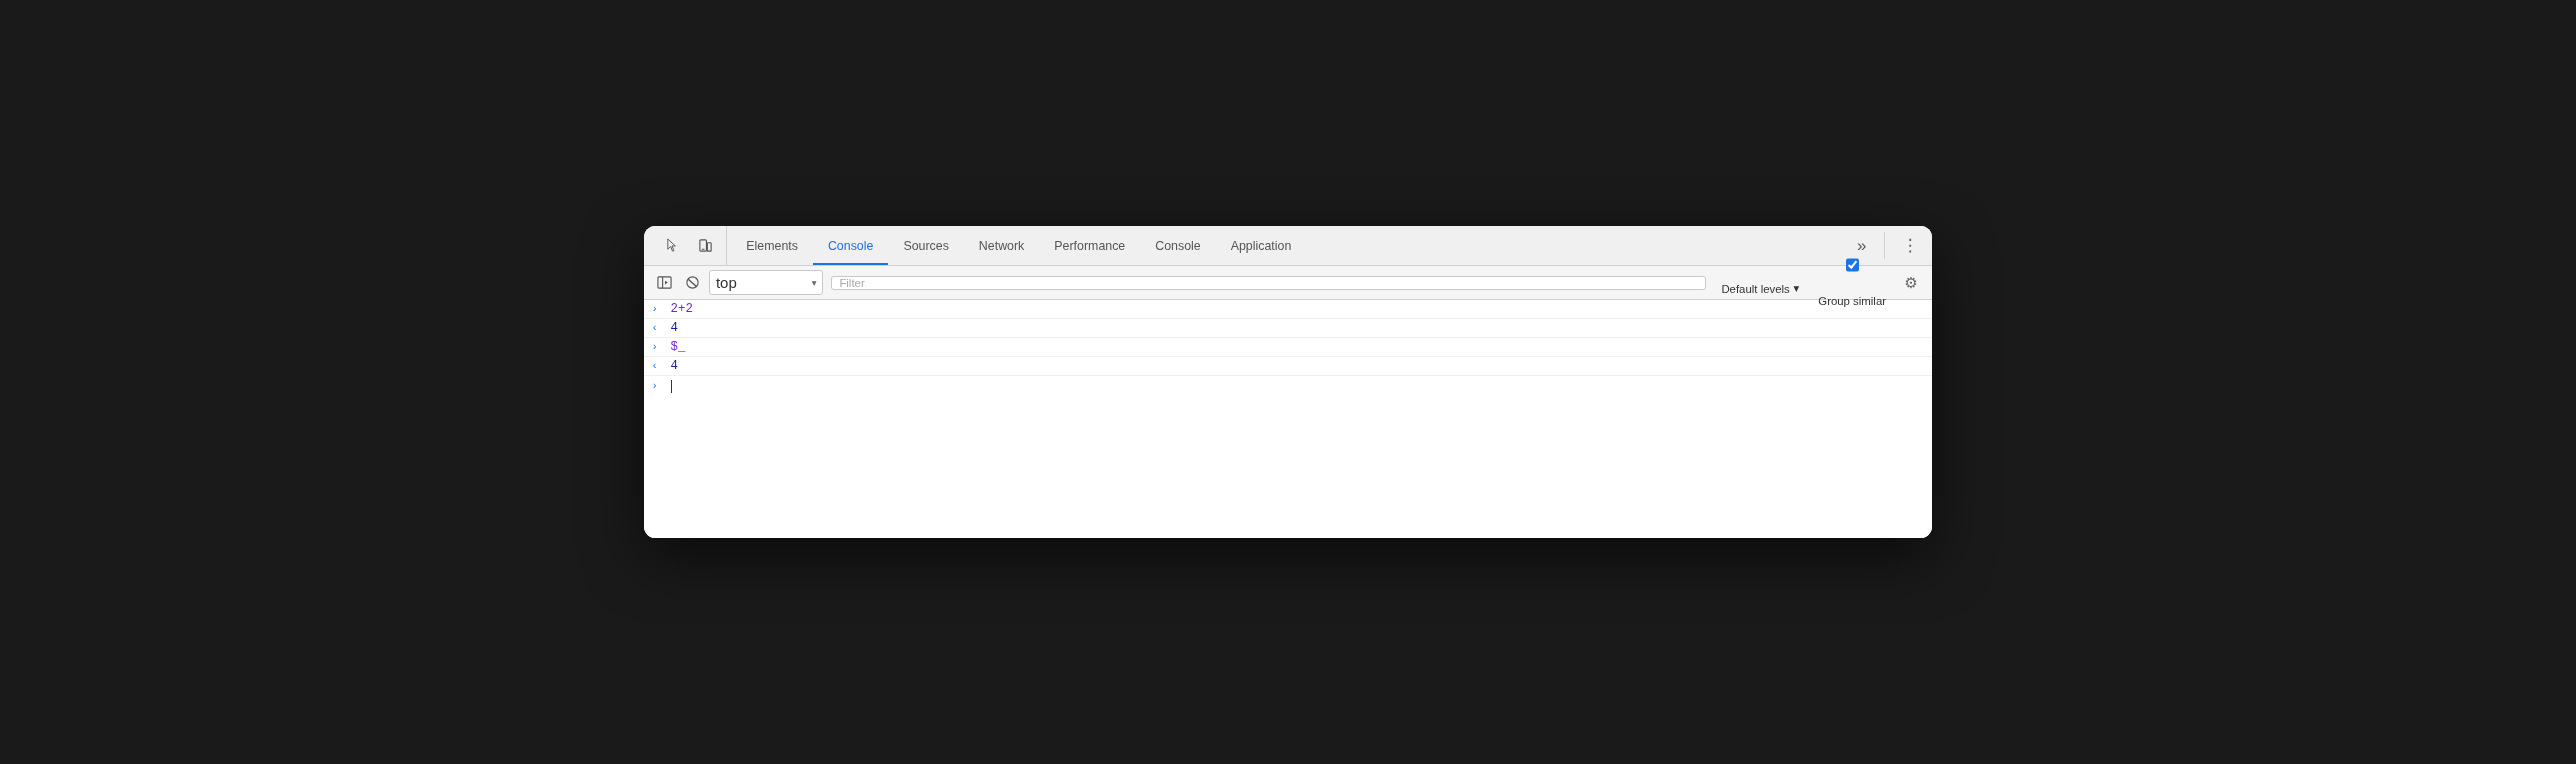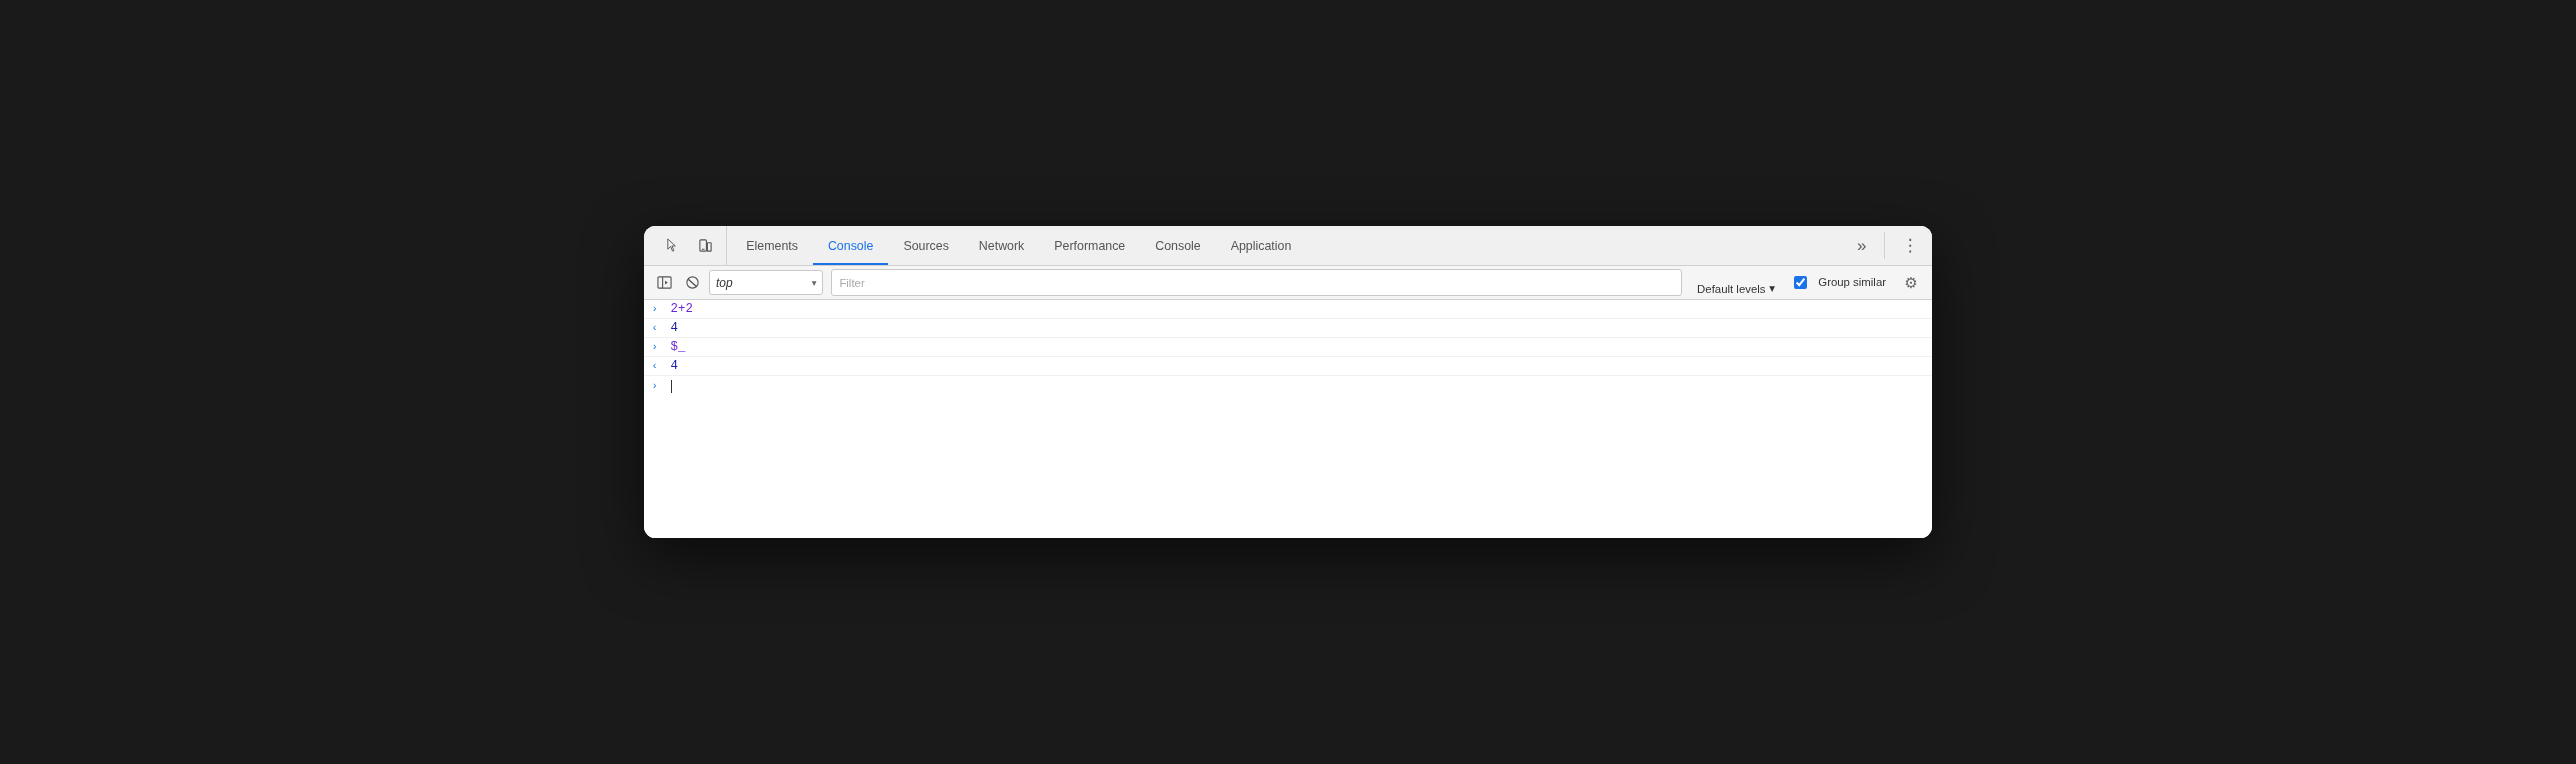--- a/index.html
+++ b/index.html
@@ -157,32 +157,31 @@
       border: 1px solid #c8c8c8;
       border-radius: 2.9px;
       background: white;
       height: 25px;
       padding: 0 5.7px;
       gap: 3.8px;
       min-width: 114px;
       cursor: pointer;
     }
     .context-select-label {
-      font-size: 12px;
+      font-size: 15px;
       color: #333;
       flex: 1;
-      font-style: italic;
     }
     .chevron-down {
       color: #666;
       font-size: 9.5px;
     }
     .filter-input {
       flex: 1;
-      height: 27px;
+      height: 14px;
       border: 1px solid #c8c8c8;
       border-radius: 2.9px;
       padding: 0 7.6px;
       font-size: 11.4px;
       color: #333;
       background: white;
       outline: none;
       margin: 0 3.8px;
     }
     .filter-input::placeholder { color: #aaa; }
@@ -193,25 +192,26 @@
       padding: 0 7.6px;
       height: 25px;
       cursor: pointer;
       font-size: 11.4px;
       color: #333;
       white-space: nowrap;
     }
     .checkbox-area {
       display: flex;
       align-items: center;
-      gap: 11px;
+      gap: 23px;
       font-size: 11.4px;
       color: #333;
       cursor: pointer;
       padding: 0 7.6px;
+      flex-direction: column;
     }
     .checkbox-area input[type="checkbox"] {
       accent-color: #1a73e8;
       width: 13.3px;
       height: 13.3px;
     }
     .settings-btn {
       margin-left: auto;
       width: 27px;
       height: 27px;

